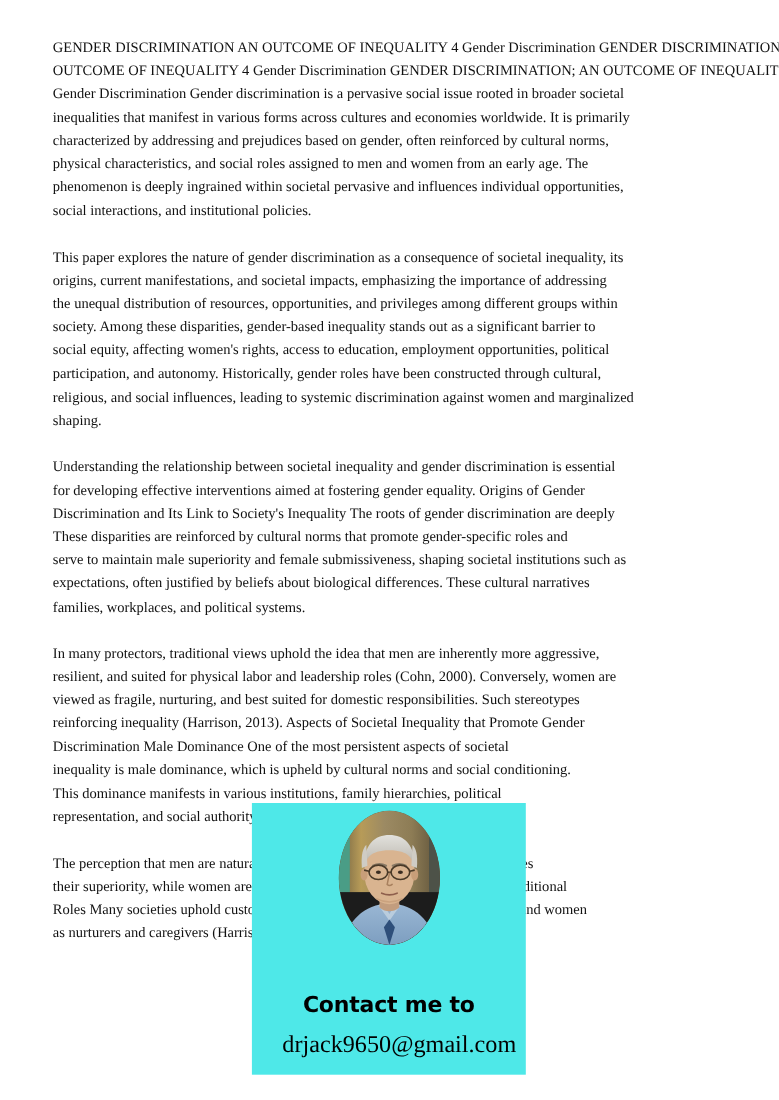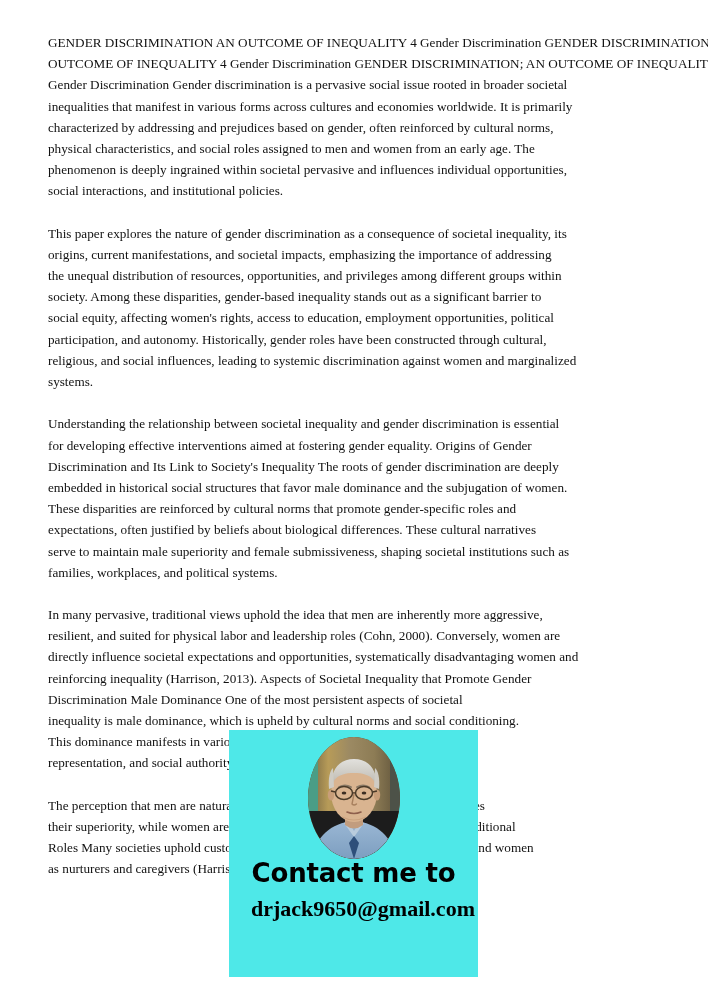--- a/index.html
+++ b/index.html
@@ -82,30 +82,31 @@
     position: absolute;
     left: 0;
     top: 128px;
     width: 249px;
     text-align: center;
   }
   .contact-line {
     display: block;
     font-family: "DejaVu Sans", "Liberation Sans", sans-serif;
     font-weight: bold;
-    font-size: 26px;
+    font-size: 20px;
     line-height: 31px;
     color: #000000;
     letter-spacing: -0.2px;
+    margin-top: 40px;
   }
   #contact-email {
     display: block;
     margin-top: 6px;
     font-family: "Liberation Serif", "DejaVu Serif", serif;
-    font-weight: bold;
+    font-weight: normal;
     font-size: 22px;
     line-height: 28px;
     color: #000000;
     text-align: center;
     padding-left: 19px;
   }
 </style>
 </head>
 <body>
 
@@ -123,36 +124,35 @@
         <span class="doc-line">social interactions, and institutional policies.</span>
       </p>
       <p class="doc-para">
         <span class="doc-line">This paper explores the nature of gender discrimination as a consequence of societal inequality, its</span>
         <span class="doc-line">origins, current manifestations, and societal impacts, emphasizing the importance of addressing</span>
         <span class="doc-line">the unequal distribution of resources, opportunities, and privileges among different groups within</span>
         <span class="doc-line">society. Among these disparities, gender-based inequality stands out as a significant barrier to</span>
         <span class="doc-line">social equity, affecting women's rights, access to education, employment opportunities, political</span>
         <span class="doc-line">participation, and autonomy. Historically, gender roles have been constructed through cultural,</span>
         <span class="doc-line">religious, and social influences, leading to systemic discrimination against women and marginalized</span>
-        <span class="doc-line">systems.</span>
+        <span class="doc-line">shaping.</span>
       </p>
       <p class="doc-para">
         <span class="doc-line">Understanding the relationship between societal inequality and gender discrimination is essential</span>
         <span class="doc-line">for developing effective interventions aimed at fostering gender equality. Origins of Gender</span>
         <span class="doc-line">Discrimination and Its Link to Society's Inequality The roots of gender discrimination are deeply</span>
-        <span class="doc-line">embedded in historical social structures that favor male dominance and the subjugation of women.</span>
         <span class="doc-line">These disparities are reinforced by cultural norms that promote gender-specific roles and</span>
+        <span class="doc-line">serve to maintain male superiority and female submissiveness, shaping societal institutions such as</span>
         <span class="doc-line">expectations, often justified by beliefs about biological differences. These cultural narratives</span>
-        <span class="doc-line">serve to maintain male superiority and female submissiveness, shaping societal institutions such as</span>
         <span class="doc-line">families, workplaces, and political systems.</span>
       </p>
       <p class="doc-para">
-        <span class="doc-line">In many pervasive, traditional views uphold the idea that men are inherently more aggressive,</span>
+        <span class="doc-line">In many protectors, traditional views uphold the idea that men are inherently more aggressive,</span>
         <span class="doc-line">resilient, and suited for physical labor and leadership roles (Cohn, 2000). Conversely, women are</span>
-        <span class="doc-line">directly influence societal expectations and opportunities, systematically disadvantaging women and</span>
+        <span class="doc-line">viewed as fragile, nurturing, and best suited for domestic responsibilities. Such stereotypes</span>
         <span class="doc-line">reinforcing inequality (Harrison, 2013). Aspects of Societal Inequality that Promote Gender</span>
         <span class="doc-line">Discrimination Male Dominance One of the most persistent aspects of societal</span>
         <span class="doc-line">inequality is male dominance, which is upheld by cultural norms and social conditioning.</span>
         <span class="doc-line">This dominance manifests in various institutions, family hierarchies, political</span>
         <span class="doc-line">representation, and social authority.</span>
       </p>
       <p class="doc-para">
         <span class="doc-line">The perception that men are naturally superior due to physical strength perpetuates</span>
         <span class="doc-line">their superiority, while women are relegated to subordinate roles. Beliefs and Traditional</span>
         <span class="doc-line">Roles Many societies uphold customs that cast men as providers and protectors, and women</span>

